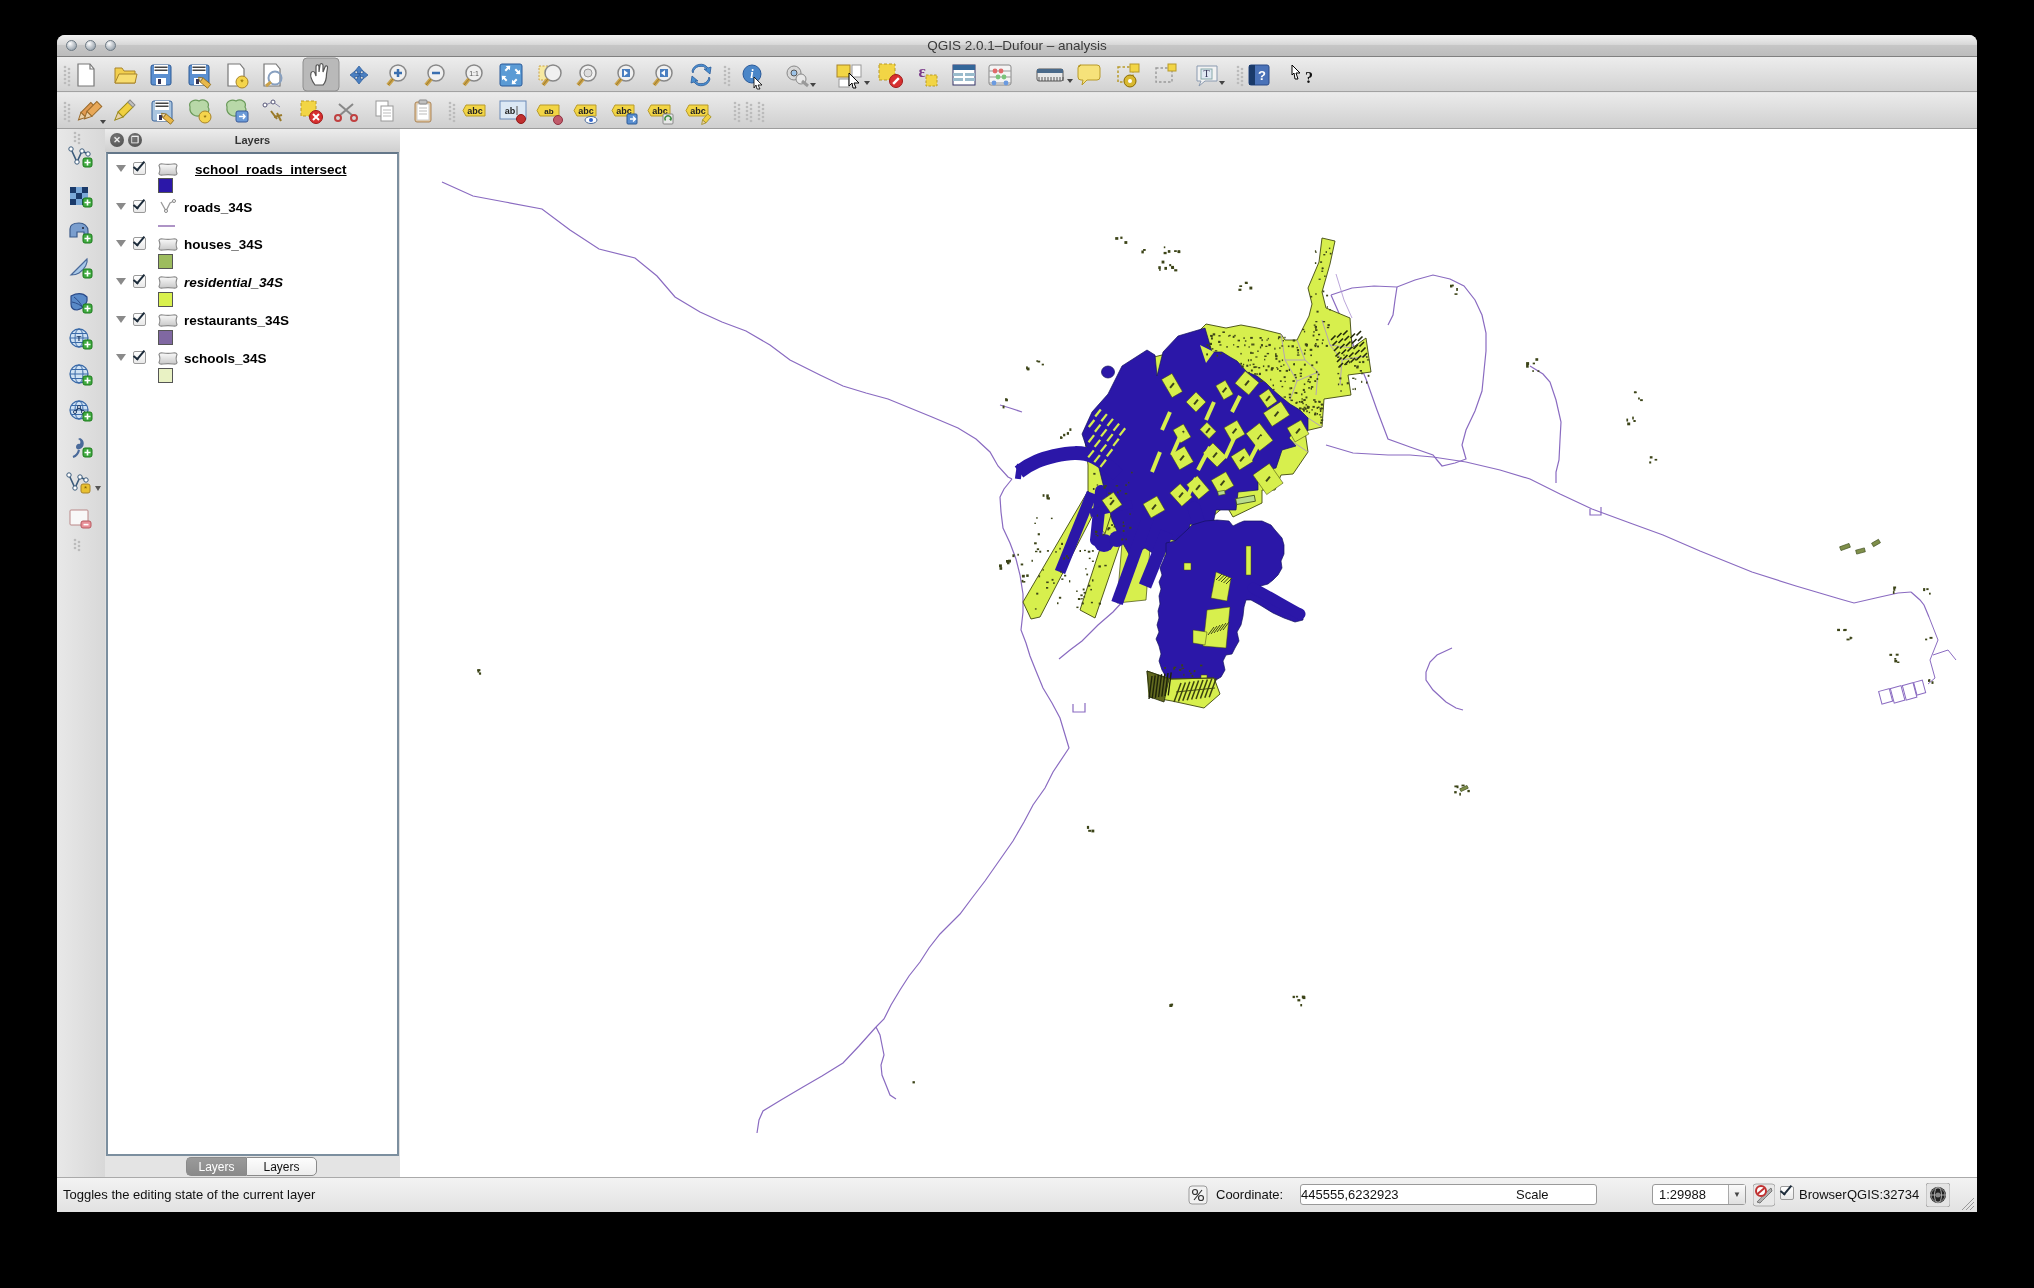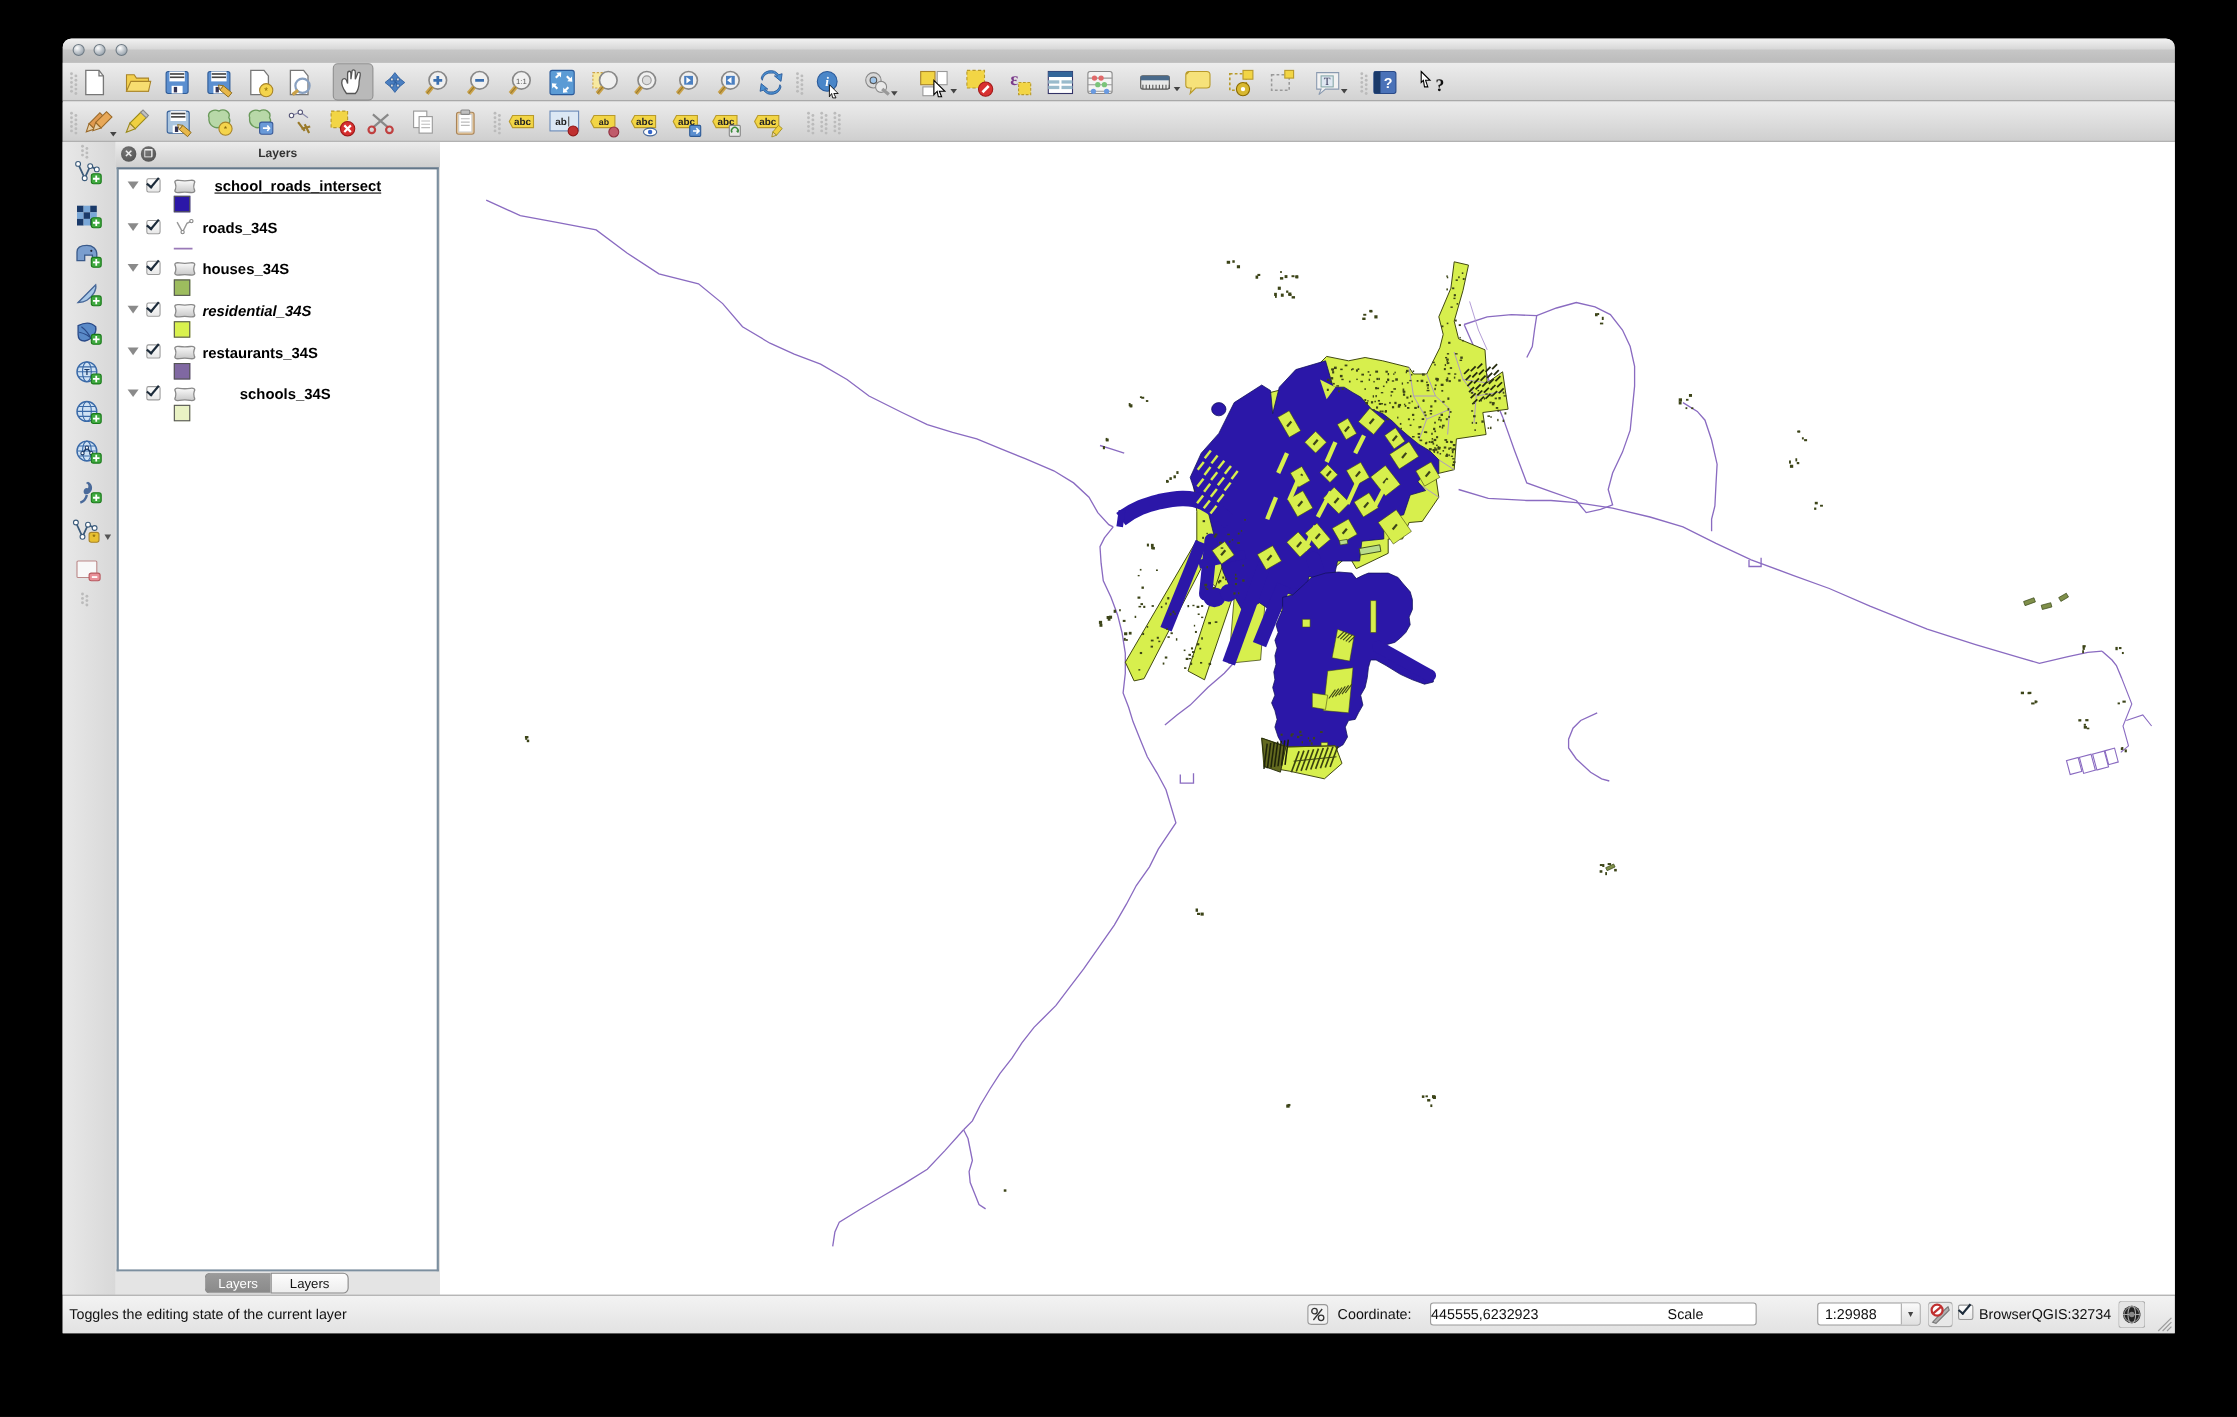--- a/index.html
+++ b/index.html
@@ -23,20 +23,21 @@
 .tri{position:absolute;width:0;height:0;border-left:5px solid transparent;border-right:5px solid transparent;border-top:7px solid #8a8a8a}
 .cb{position:absolute;width:13px;height:13px;background:linear-gradient(#fff,#e8e8e8);border:1px solid #9a9a9a;border-radius:2px}
 .cb:after{content:"";position:absolute;left:2px;top:-4px;width:4px;height:10px;border:solid #1c2b3a;border-width:0 2.5px 2.5px 0;transform:rotate(40deg)}
 .sw{position:absolute;width:15px;height:15px;border:1px solid #555}
 </style></head><body>
 <div id="win">
 <div id="title">
  <div class="tl" style="left:9px"></div>
       <div class="tl" style="left:28px"></div>
       <div class="tl" style="left:48px"></div>
+ <div class="t">QGIS 2.0.1–Dufour – analysis</div>
 </div>
 <div id="tb1"><svg width="1920" height="35">
         <circle cx="8" cy="10" r="1.3" fill="#bbb"></circle>
         <circle cx="12" cy="12" r="1.3" fill="#bbb"></circle>
         <circle cx="8" cy="14" r="1.3" fill="#bbb"></circle>
         <circle cx="12" cy="16" r="1.3" fill="#bbb"></circle>
         <circle cx="8" cy="18" r="1.3" fill="#bbb"></circle>
         <circle cx="12" cy="20" r="1.3" fill="#bbb"></circle>
         <circle cx="8" cy="22" r="1.3" fill="#bbb"></circle>
         <circle cx="12" cy="24" r="1.3" fill="#bbb"></circle>
@@ -609,21 +610,21 @@
           <div class="cb" style="left:25px;top:197px"></div>
           <svg style="position:absolute;left:49px;top:197px" width="22" height="15">
             <path d="M2.5,5 C1,2.5 3,1.5 6,2 C9,2.5 13,2.5 16,2 C19,1.5 21,2.5 19.5,5 C19,6.5 19,8.5 19.5,10 C21,12.5 19,13.5 16,13 C13,12.5 9,12.5 6,13 C3,13.5 1,12.5 2.5,10 C3,8.5 3,6.5 2.5,5 Z" fill="url(#gi)" stroke="#8a8a8a" stroke-width="1.2"></path>
             <defs>
               <linearGradient id="gi" x1="0" y1="0" x2="0" y2="1">
                 <stop offset="0" stop-color="#fafafa"></stop>
                 <stop offset="1" stop-color="#c8c8c8"></stop>
               </linearGradient>
             </defs>
           </svg>
-          <div class="row" style="left:76px;top:197px;margin-left:34px;">schools_34S</div>
+          <div class="row" style="left:76px;top:197px;">schools_34S</div>
           <div class="sw" style="left:50px;top:214px;background:#e9f2c4"></div>
         </div>
 <div id="tabs">
  <div class="seg" style="left:81px;width:60px;background:linear-gradient(#9a9a9a,#8a8a8a);color:#fff;border-radius:5px 0 0 5px;border-right:none">Layers</div>
  <div class="seg" style="left:141px;width:71px;background:linear-gradient(#fdfdfd,#ededed);color:#111;border-radius:0 5px 5px 0">Layers</div>
 </div>
 </div>
       <div id="map">
         <svg width="1577" height="1048" viewBox="400 129 1577 1048" style="position:absolute;left:0;top:0">
           <polyline points="442,182 473,196 505,202 542,209 570,230 599,249 635,258 657,276 675,297 700,312 722,322 746,331 770,345 790,360 820,375 843,386 866,393 888,399 910,408 932,417 958,428 976,439 990,452 998,466 1008,477 1012,479" fill="none" stroke="#8a6bc1" stroke-width="1.2"></polyline>

